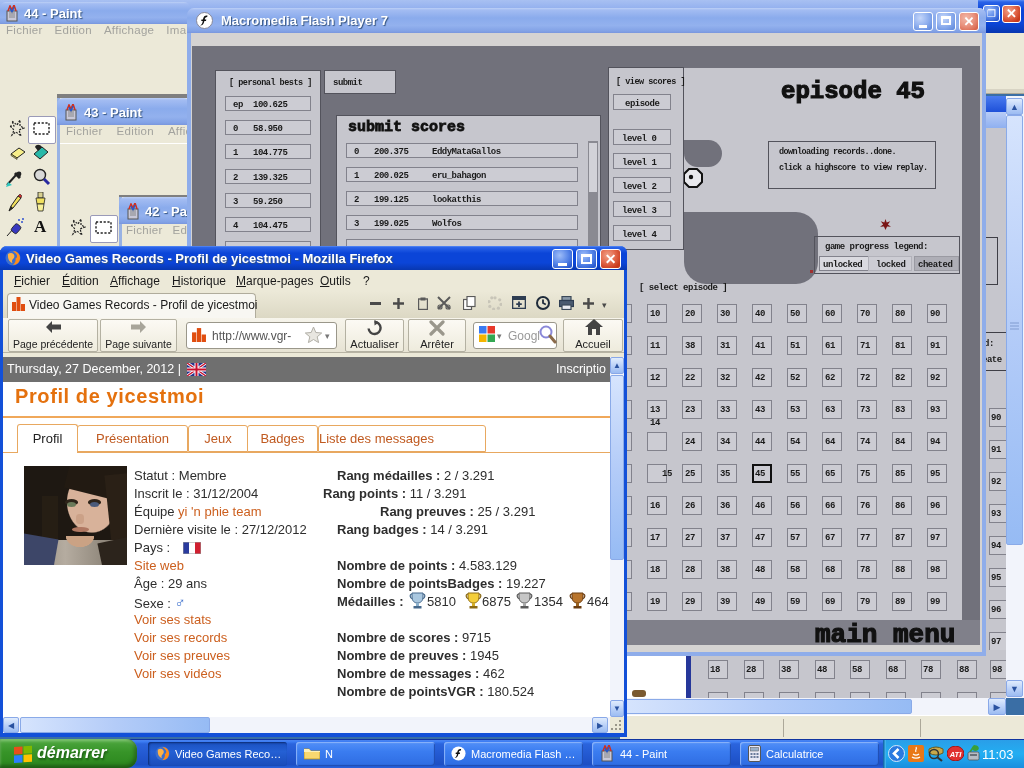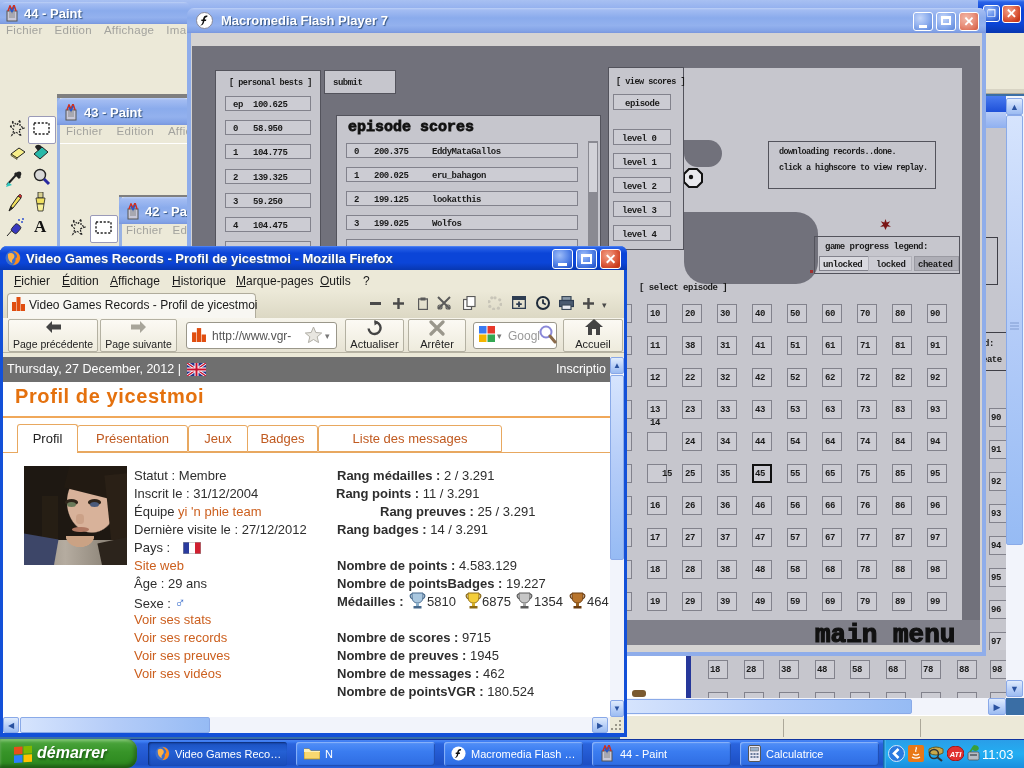--- a/index.html
+++ b/index.html
@@ -285,21 +285,21 @@
       <div class="abs ftext" style="left:61px;top:151px;">59.250</div>
     <div class="abs fbox" style="left:33px;top:171px;width:86px;height:15px;"></div>
     <div class="abs ftext" style="left:41px;top:175px;">4</div>
       <div class="abs ftext" style="left:61px;top:175px;">104.475</div>
     <div class="abs fbox" style="left:33px;top:195px;width:86px;height:15px;"></div>
 
     <div class="abs panel" style="left:132px;top:24px;width:72px;height:24px;"></div>
     <div class="abs ftext" style="left:141px;top:32px;">submit</div>
 
     <div class="abs panel" style="left:144px;top:69px;width:265px;height:360px;"></div>
-    <div class="abs px" style="left:156px;top:73px;font-size:15px;letter-spacing:0;-webkit-text-stroke:0.8px #111;">episode scores</div>
+    <div class="abs px" style="left:156px;top:73px;font-size:15px;letter-spacing:0;-webkit-text-stroke:0.8px #111;">submit scores</div>
     <div class="abs fbox" style="left:154px;top:97px;width:232px;height:15px;"></div>
     <div class="abs ftext" style="left:162px;top:101px;">0</div>
       <div class="abs ftext" style="left:182px;top:101px;">200.375</div>
       <div class="abs ftext" style="left:240px;top:101px;">EddyMataGallos</div>
     <div class="abs fbox" style="left:154px;top:121px;width:232px;height:15px;"></div>
     <div class="abs ftext" style="left:162px;top:125px;">1</div>
       <div class="abs ftext" style="left:182px;top:125px;">200.025</div>
       <div class="abs ftext" style="left:240px;top:125px;">eru_bahagon</div>
     <div class="abs fbox" style="left:154px;top:145px;width:232px;height:15px;"></div>
     <div class="abs ftext" style="left:162px;top:149px;">2</div>
@@ -321,20 +321,21 @@
       <div class="abs ftext" style="left:430px;top:88px;">level 0</div>
     <div class="abs fbox" style="left:421px;top:107px;width:58px;height:16px;"></div>
       <div class="abs ftext" style="left:430px;top:112px;">level 1</div>
     <div class="abs fbox" style="left:421px;top:131px;width:58px;height:16px;"></div>
       <div class="abs ftext" style="left:430px;top:136px;">level 2</div>
     <div class="abs fbox" style="left:421px;top:155px;width:58px;height:16px;"></div>
       <div class="abs ftext" style="left:430px;top:160px;">level 3</div>
     <div class="abs fbox" style="left:421px;top:179px;width:58px;height:16px;"></div>
       <div class="abs ftext" style="left:430px;top:184px;">level 4</div>
 
+    <div class="abs px" style="left:589px;top:32px;font-size:24px;-webkit-text-stroke:1.2px #111;">episode 45</div>
 
     <div class="abs" style="left:576px;top:95px;width:168px;height:48px;border:1px solid #53535c;box-sizing:border-box;"></div>
     <div class="abs ftext" style="left:587px;top:101px;font-size:8.5px;letter-spacing:-0.6px;">downloading records..done.</div>
     <div class="abs ftext" style="left:587px;top:117px;font-size:8.5px;letter-spacing:-0.6px;">click a highscore to view replay.</div>
 
     <div class="abs" style="left:622px;top:190px;width:146px;height:38px;border:1px solid #53535c;box-sizing:border-box;"></div>
     <div class="abs ftext" style="left:633px;top:196px;">game progress legend:</div>
     <div class="abs fbox" style="left:627px;top:210px;width:52px;height:15px;background:#dadae0;"></div>
       <div class="abs ftext" style="left:631px;top:214px;">unlocked</div>
     <div class="abs" style="left:676px;top:210px;width:44px;height:15px;background:#cdcdd4;border:1px solid #b2b2ba;box-sizing:border-box;"></div>
@@ -714,21 +715,21 @@
   <div class="abs" style="left:3px;top:382px;width:607px;height:335px;background:#fff;overflow:hidden;" id="page">
 
     <div class="abs" style="left:12px;top:3px;font-size:20px;font-weight:bold;color:#e4710e;letter-spacing:0.6px;">Profil de yicestmoi</div>
     <div class="abs" style="left:0;top:34px;width:607px;height:2px;background:#f0a85a;"></div>
 
     <div class="abs" style="left:0;top:70px;width:607px;height:1px;background:#e8a860;"></div>
     <div class="abs" style="left:14px;top:42px;width:61px;height:29px;background:#fff;border:1px solid #e8a860;border-bottom:none;border-radius:3px 3px 0 0;font-size:13px;color:#222;text-align:center;line-height:28px;box-sizing:border-box;">Profil</div>
     <div class="abs" style="left:74px;top:43px;width:111px;height:27px;background:#fff;border:1px solid #e8a860;border-radius:3px 3px 0 0;font-size:13px;color:#c05a20;text-align:center;line-height:26px;box-sizing:border-box;">Présentation</div>
     <div class="abs" style="left:185px;top:43px;width:60px;height:27px;background:#fff;border:1px solid #e8a860;border-radius:3px 3px 0 0;font-size:13px;color:#c05a20;text-align:center;line-height:26px;box-sizing:border-box;">Jeux</div>
     <div class="abs" style="left:244px;top:43px;width:71px;height:27px;background:#fff;border:1px solid #e8a860;border-radius:3px 3px 0 0;font-size:13px;color:#c05a20;text-align:center;line-height:26px;box-sizing:border-box;">Badges</div>
-    <div class="abs" style="left:315px;top:43px;width:184px;height:27px;background:#fff;border:1px solid #e8a860;border-radius:3px 3px 0 0;font-size:13px;color:#c05a20;text-align:center;line-height:26px;box-sizing:border-box;">Liste des messages</div>
+    <div class="abs" style="left:315px;top:43px;width:168px;height:27px;background:#fff;border:1px solid #e8a860;border-radius:3px 3px 0 0;font-size:13px;color:#c05a20;text-align:left;line-height:26px;box-sizing:border-box;">Liste des messages</div>
 
     <div class="abs" id="avatar" style="left:21px;top:84px;width:103px;height:99px;background:#1e1812;overflow:hidden;">
       <div class="abs" style="left:24px;top:-22px;width:100px;height:100px;background:radial-gradient(ellipse 36px 44px at 44px 58px,#d8b29a 68%,rgba(216,178,154,0) 71%);"></div>
       <div class="abs" style="left:44px;top:-12px;width:66px;height:42px;background:#221a12;transform:rotate(14deg);"></div>
       <div class="abs" style="left:84px;top:8px;width:26px;height:70px;background:#2a2016;transform:rotate(-6deg);"></div>
       <div class="abs" style="left:18px;top:30px;width:16px;height:55px;background:#261e14;"></div>
       <div class="abs" style="left:41px;top:33px;width:13px;height:6px;background:#2e241a;border-radius:50% 50% 40% 40%;"></div>
       <div class="abs" style="left:64px;top:33px;width:13px;height:6px;background:#2e241a;border-radius:50% 50% 40% 40%;"></div>
       <div class="abs" style="left:43px;top:36px;width:9px;height:5px;background:#6a7a5a;border-radius:50%;"></div>
       <div class="abs" style="left:66px;top:36px;width:9px;height:5px;background:#4a5a7a;border-radius:50%;"></div>
@@ -753,21 +754,21 @@
       </svg>
     <div class="abs frow olink" style="left:131px;top:176px;">Site web</div>
     <div class="abs frow" style="left:131px;top:194px;">Âge : 29 ans</div>
     <div class="abs frow" style="left:131px;top:212px;">Sexe : <span style="color:#4a7ad0;font-size:15px;">♂</span></div>
     <div class="abs frow olink" style="left:131px;top:230px;">Voir ses stats</div>
     <div class="abs frow olink" style="left:131px;top:248px;">Voir ses records</div>
     <div class="abs frow olink" style="left:131px;top:266px;">Voir ses preuves</div>
     <div class="abs frow olink" style="left:131px;top:284px;">Voir ses vidéos</div>
 
     <div class="abs frow" style="left:334px;top:86px;"><b>Rang médailles :</b> 2 / 3.291</div>
-    <div class="abs frow" style="left:333px;top:104px;"><b>Rang points :</b> 11 / 3.291</div>
+    <div class="abs frow" style="left:320px;top:104px;"><b>Rang points :</b> 11 / 3.291</div>
     <div class="abs frow" style="left:334px;top:122px;padding-left:43px;"><b>Rang preuves :</b> 25 / 3.291</div>
     <div class="abs frow" style="left:334px;top:140px;"><b>Rang badges :</b> 14 / 3.291</div>
     <div class="abs frow" style="left:334px;top:176px;"><b>Nombre de points :</b> 4.583.129</div>
     <div class="abs frow" style="left:334px;top:194px;"><b>Nombre de pointsBadges :</b> 19.227</div>
     <div class="abs frow" style="left:334px;top:212px;"><b>Médailles :</b></div>
     <div class="abs" id="trophies" style="left:406px;top:210px;width:210px;height:18px;">
       <svg class="abs" style="left:0;top:0;" width="17" height="17" viewBox="0 0 17 17">
           <path d="M3 1 H14 V5 C14 9 11.5 11 8.5 11 C5.5 11 3 9 3 5 Z" fill="#aac8e0" stroke="#46698c" stroke-width="1"></path>
           <path d="M3 2 C0.5 2 0.5 6 3.5 7 M14 2 C16.5 2 16.5 6 13.5 7" fill="none" stroke="#46698c" stroke-width="1.2"></path>
           <rect x="7" y="11" width="3" height="3" fill="#8cb0cc"></rect>

